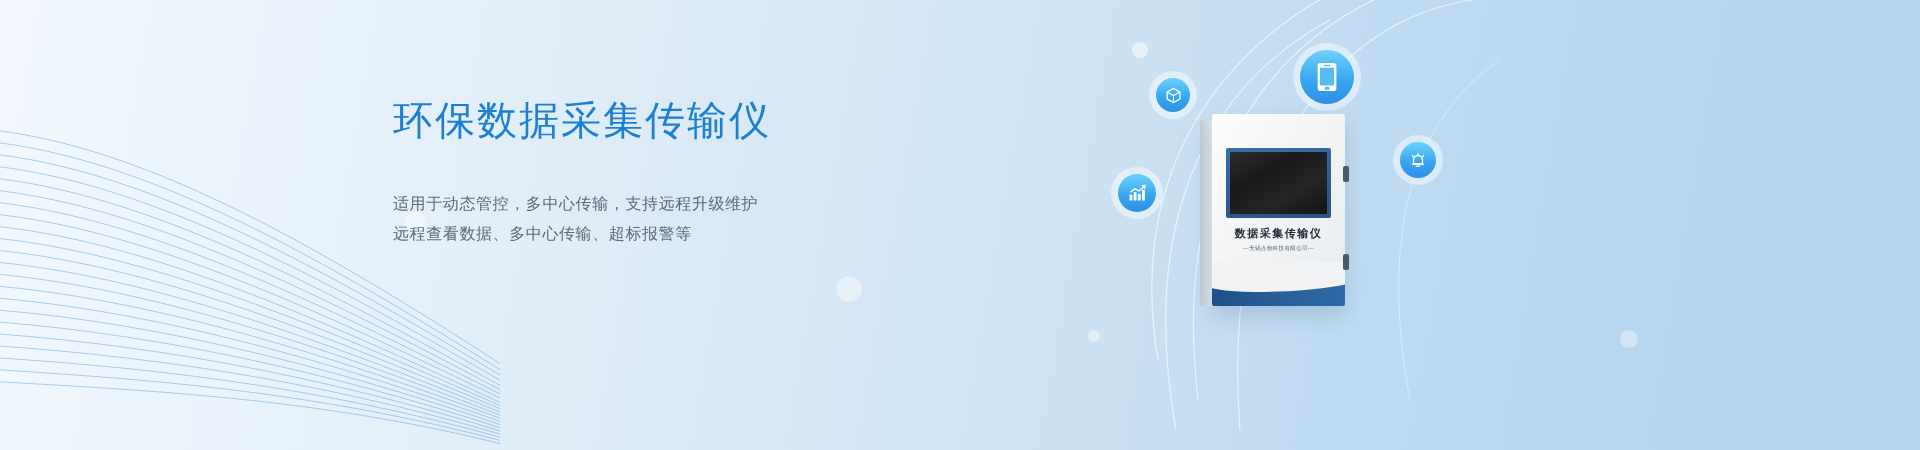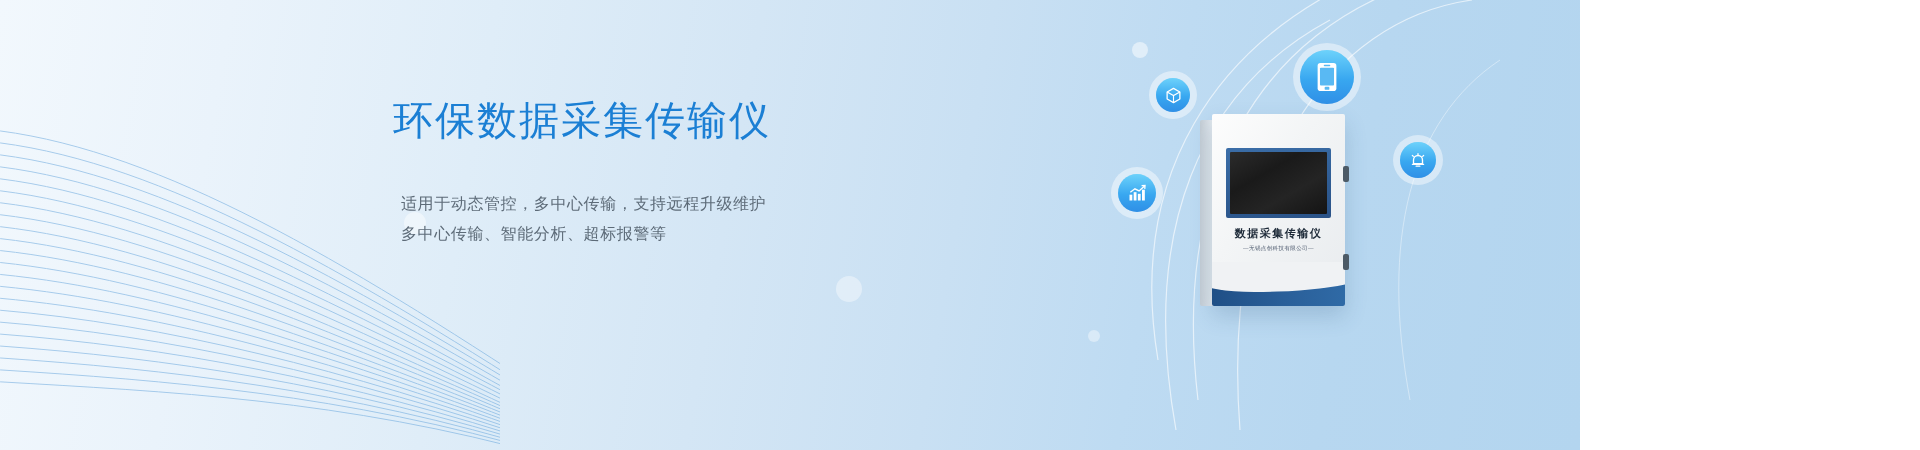--- a/index.html
+++ b/index.html
@@ -2,21 +2,21 @@
 <html><head>
 <meta charset="utf-8">
 <style>
   html, body {
     margin: 0;
     padding: 0;
     background: #ffffff;
   }
   .banner {
     position: relative;
-    width: 1580px;
+    width: 1920px;
     height: 450px;
     overflow: hidden;
     font-family: "Liberation Sans", "DejaVu Sans", sans-serif;
     background: linear-gradient(100deg,
         #f2f8fd 0%,
         #eaf3fb 14%,
         #dfedf8 30%,
         #d4e6f5 46%,
         #c9e0f3 60%,
         #bedbf2 72%,
@@ -57,21 +57,21 @@
   .title {
     margin: 0;
     font-size: 40px;
     line-height: 48px;
     letter-spacing: 2px;
     font-weight: 400;
     color: #1b7fd4;
     white-space: nowrap;
   }
   .sub-list {
-    margin: 8px;
+    margin: 0;
     padding: 0;
     list-style: none;
     margin-top: 45px;
   }
   .sub-list li {
     font-size: 16px;
     line-height: 30px;
     color: #5d6b78;
     letter-spacing: 0.6px;
     white-space: nowrap;
@@ -224,21 +224,21 @@
   <div class="bokeh b1"></div>
   <div class="bokeh b2"></div>
   <div class="bokeh b3"></div>
   <div class="bokeh b4"></div>
   <div class="bokeh b5"></div>
 
   <div class="copy">
     <h1 class="title">环保数据采集传输仪</h1>
     <ul class="sub-list">
       <li>适用于动态管控，多中心传输，支持远程升级维护</li>
-      <li>多中心传输、智能分析、超标报警等</li>
+      <li>远程查看数据、多中心传输、超标报警等</li>
     </ul>
   </div>
 
   <div class="product-stage">
 
     <svg class="orbit-svg" viewBox="0 0 620 450">
       <g fill="none" stroke="#ffffff" stroke-opacity="0.62" stroke-width="1.2">
         <path d="M300,-30 C130,40 48,180 78,360"></path>
         <path d="M345,-20 C180,30 92,180 118,400"></path>
         <path d="M392,0 C250,20 140,170 160,430"></path>

